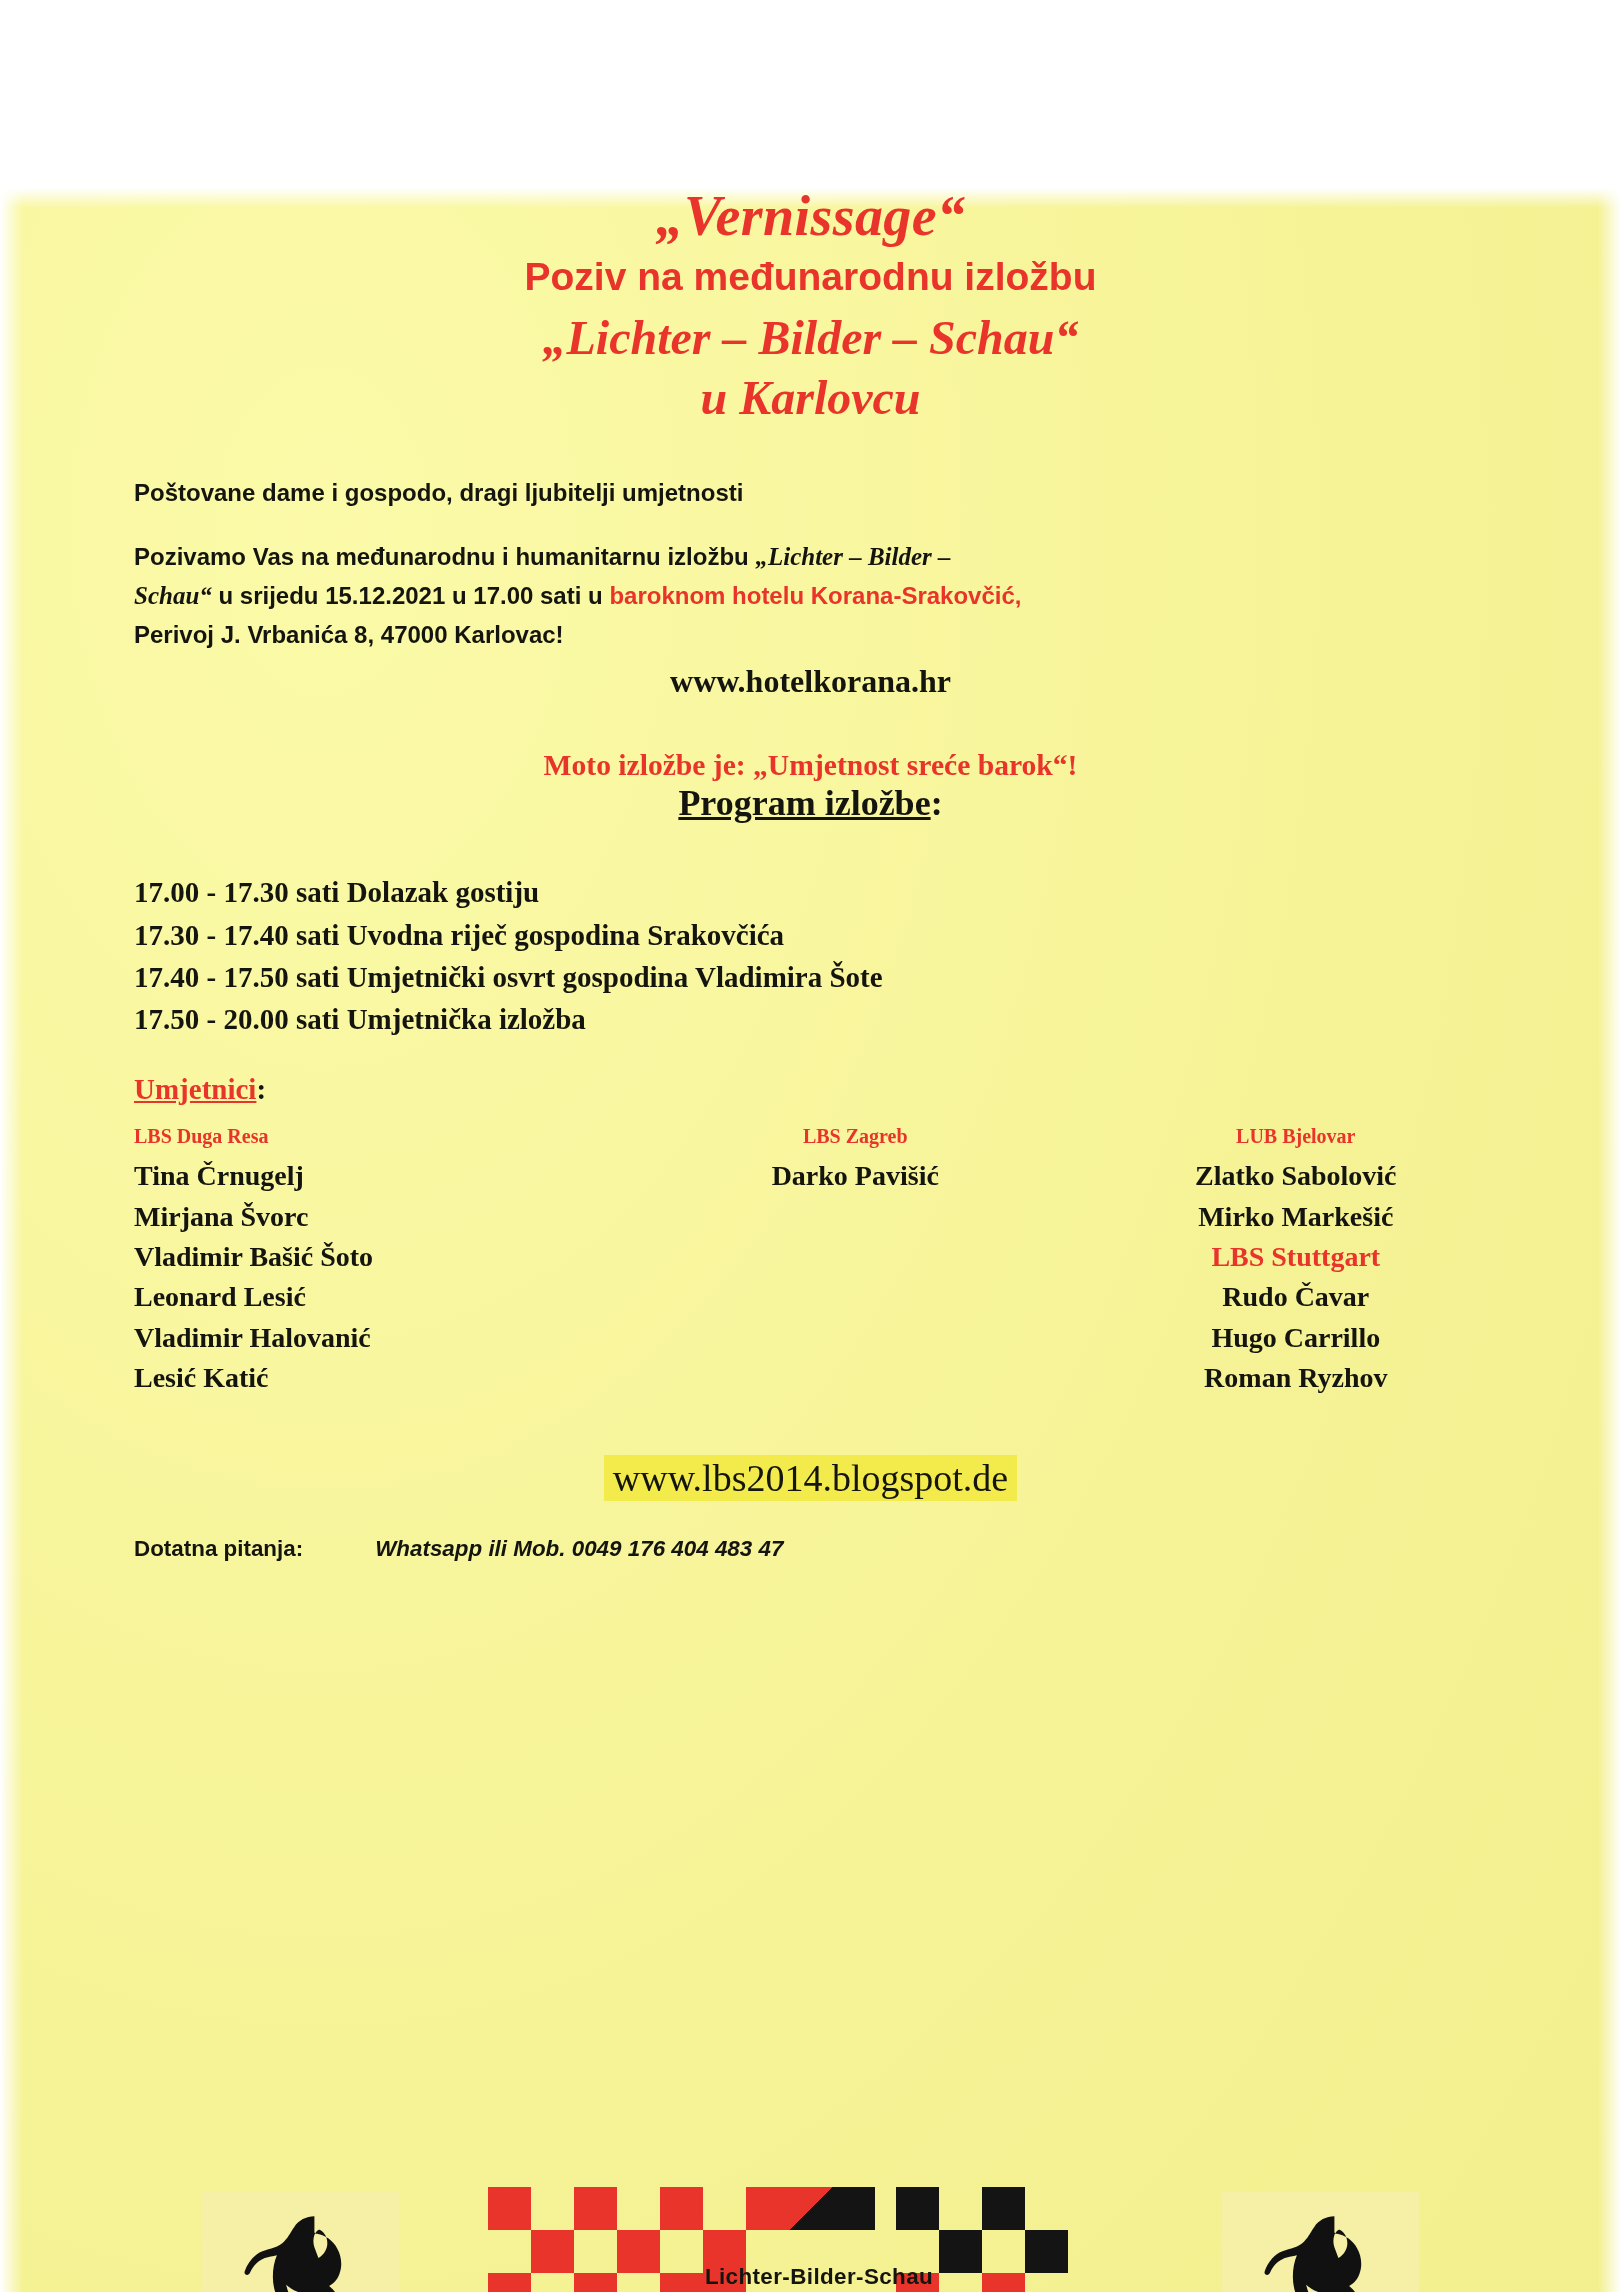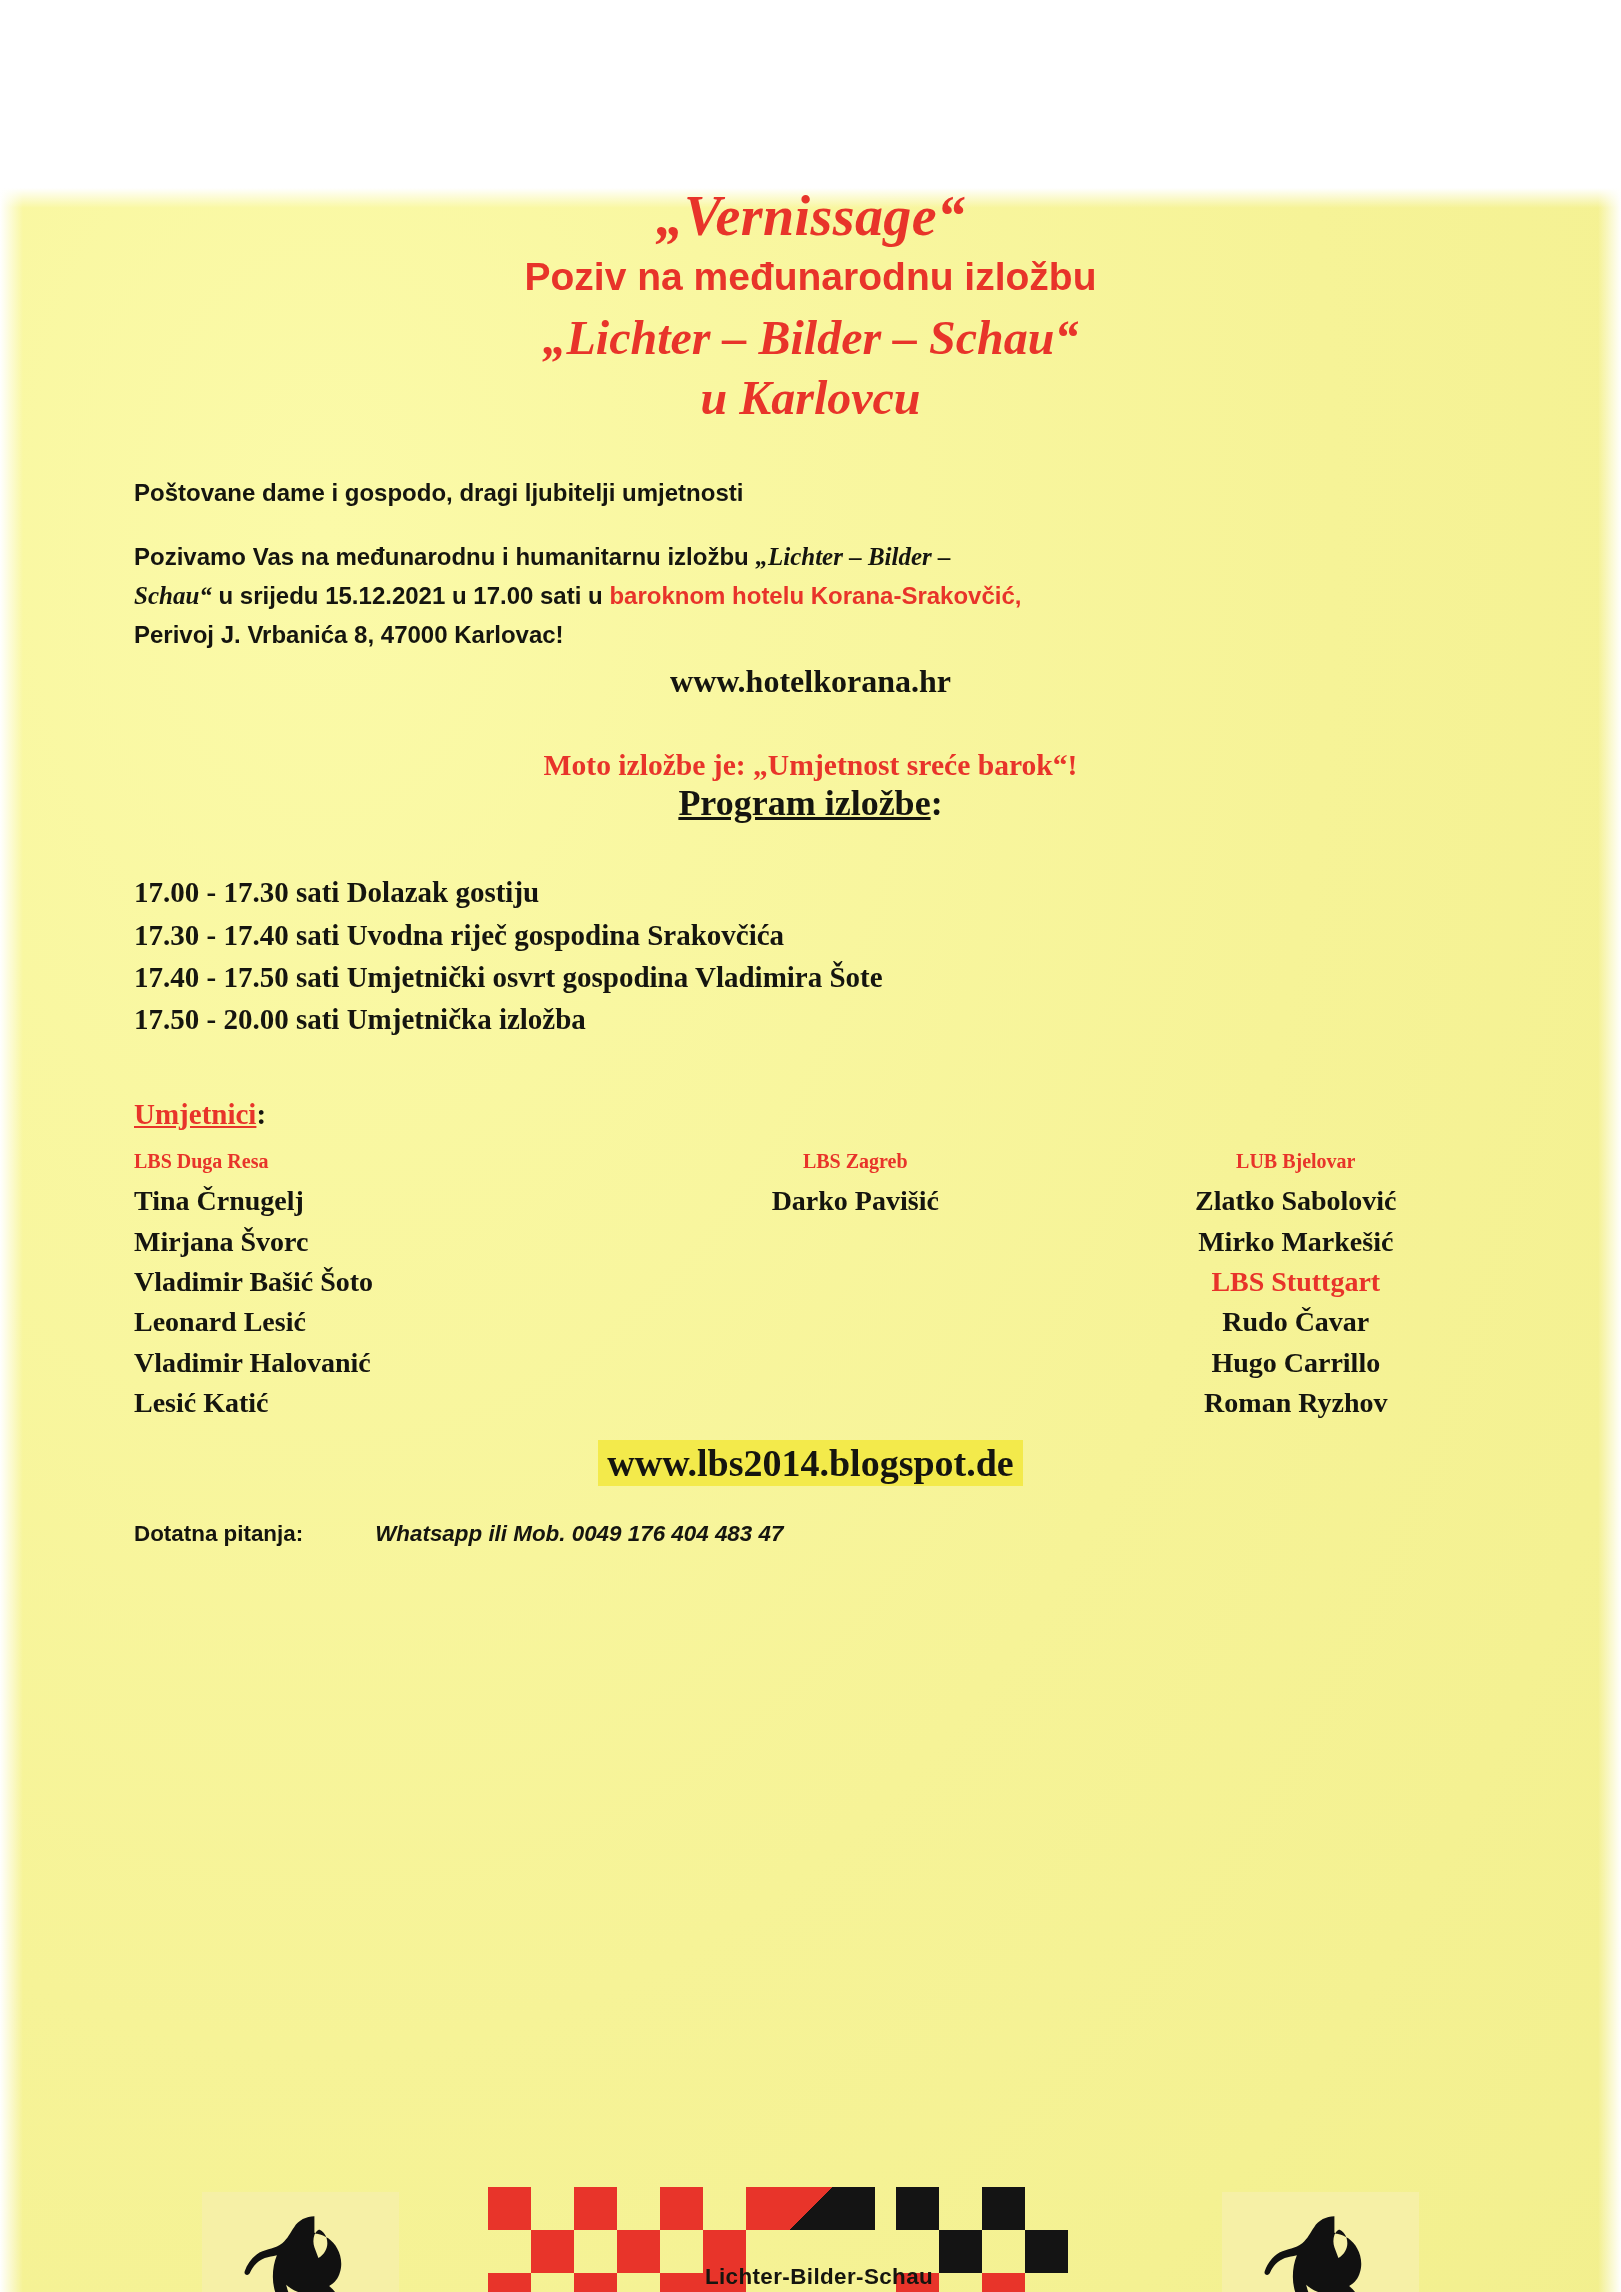--- a/index.html
+++ b/index.html
@@ -120,21 +120,21 @@
     margin-top: 47px;
     color: #15150f;
     font-family: "Liberation Serif", serif;
     font-weight: bold;
     font-size: 29px;
     line-height: 1.46;
   }
 
   
   .artists-head {
-    margin-top: 57px;
+    margin-top: 32px;
     color: #e8342a;
     font-family: "Liberation Serif", serif;
     font-weight: bold;
     font-size: 29px;
   }
   .artists-head .u { text-decoration: underline; }
   .artists-head .colon { color: #15150f; text-decoration: none; }
 
   .columns {
     display: flex;
@@ -163,23 +163,23 @@
     color: #e8342a;
     font-family: "Liberation Serif", serif;
     font-weight: bold;
     font-size: 28px;
     line-height: 1.44;
   }
   .col-2 .name { text-align: center; }
 
   .blog {
     text-align: center;
-    margin-top: 18px;
-    font-family: "Liberation Serif", serif;
-    font-weight: bold;
+    margin-top: 58px;
+    font-family: "Liberation Serif", serif;
+    font-weight: normal;
     font-size: 38px;
     color: #15150f;
   }
   .blog span {
     background: #f3ea4b;
     padding: 1.8px 9px;
   }
 
   .contact-row {
     display: flex;

